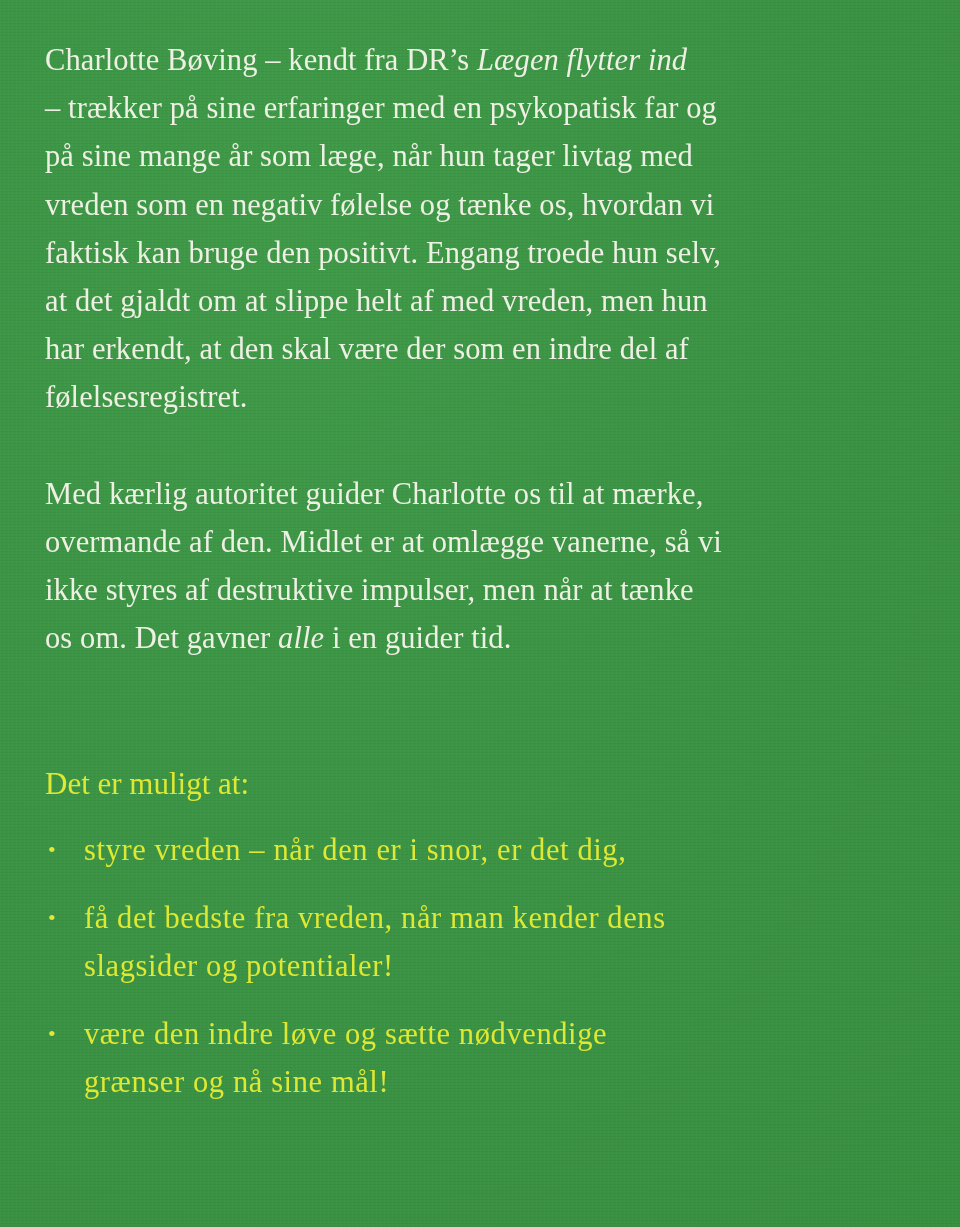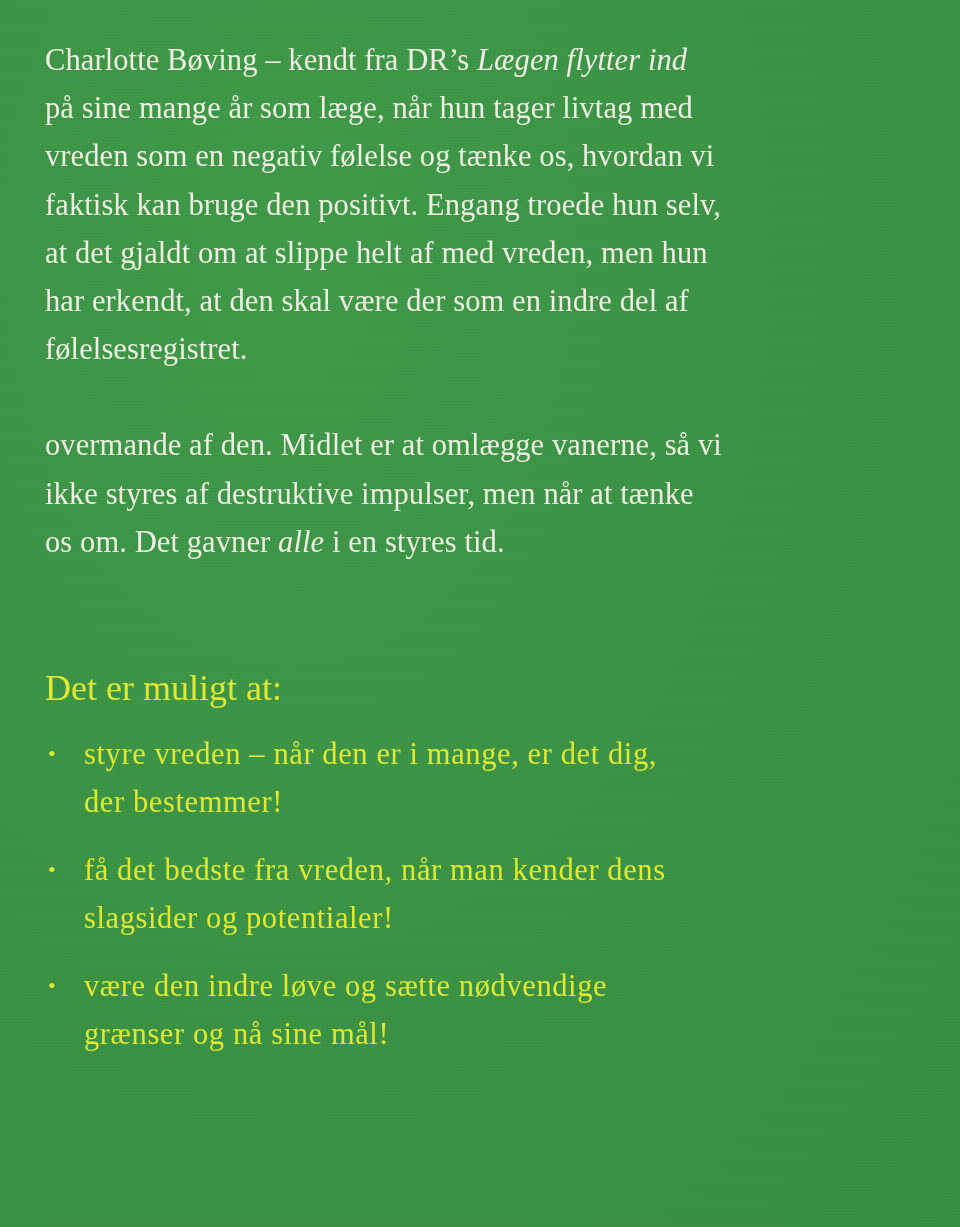--- a/index.html
+++ b/index.html
@@ -36,21 +36,21 @@
     }
     .para em {
       font-style: italic;
       font-family: Liberation Serif, serif;
     }
     .list-block {
       margin-top: 98px;
       color: #dfe832;
     }
     .list-heading {
-      font-size: 36px;
+      font-size: 31px;
       line-height: 48px;
       margin: 8px 0 18px 0;
     }
     .bullets {
       list-style: none;
       margin: 0;
       padding: 0;
     }
     .bullet-item {
       position: relative;
@@ -72,41 +72,42 @@
       white-space: nowrap;
     }
   </style>
 </head>
 <body>
 
 <div class="cover">
 
   <p class="para">
     <span class="line"><span>Charlotte Bøving – kendt fra DR’s </span><em>Lægen flytter ind</em></span>
+    <span class="line">– trækker på sine erfaringer med en psykopatisk far og</span>
     <span class="line">på sine mange år som læge, når hun tager livtag med</span>
     <span class="line">vreden som en negativ følelse og tænke os, hvordan vi</span>
     <span class="line">faktisk kan bruge den positivt. Engang troede hun selv,</span>
     <span class="line">at det gjaldt om at slippe helt af med vreden, men hun</span>
     <span class="line">har erkendt, at den skal være der som en indre del af</span>
     <span class="line">følelsesregistret.</span>
   </p>
 
   <p class="para">
+    <span class="line">Med kærlig autoritet guider Charlotte os til at mærke,</span>
     <span class="line">overmande af den. Midlet er at omlægge vanerne, så vi</span>
     <span class="line">ikke styres af destruktive impulser, men når at tænke</span>
-    <span class="line"><span>os om. Det gavner </span><em>alle</em><span> i en styres tid.</span></span>
+    <span class="line"><span>os om. Det gavner </span><em>alle</em><span> i en guider tid.</span></span>
   </p>
 
   <div class="list-block">
     <p class="list-heading">Det er muligt at:</p>
     <ul class="bullets">
       <li class="bullet-item">
         <span class="bullet-dot">•</span>
-        <span class="line">styre vreden – når den er i mange, er det dig,</span>
-        <span class="line">der bestemmer!</span>
+        <span class="line">styre vreden – når den er i snor, er det dig,</span>
       </li>
       <li class="bullet-item">
         <span class="bullet-dot">•</span>
         <span class="line">få det bedste fra vreden, når man kender dens</span>
         <span class="line">slagsider og potentialer!</span>
       </li>
       <li class="bullet-item">
         <span class="bullet-dot">•</span>
         <span class="line">være den indre løve og sætte nødvendige</span>
         <span class="line">grænser og nå sine mål!</span>

